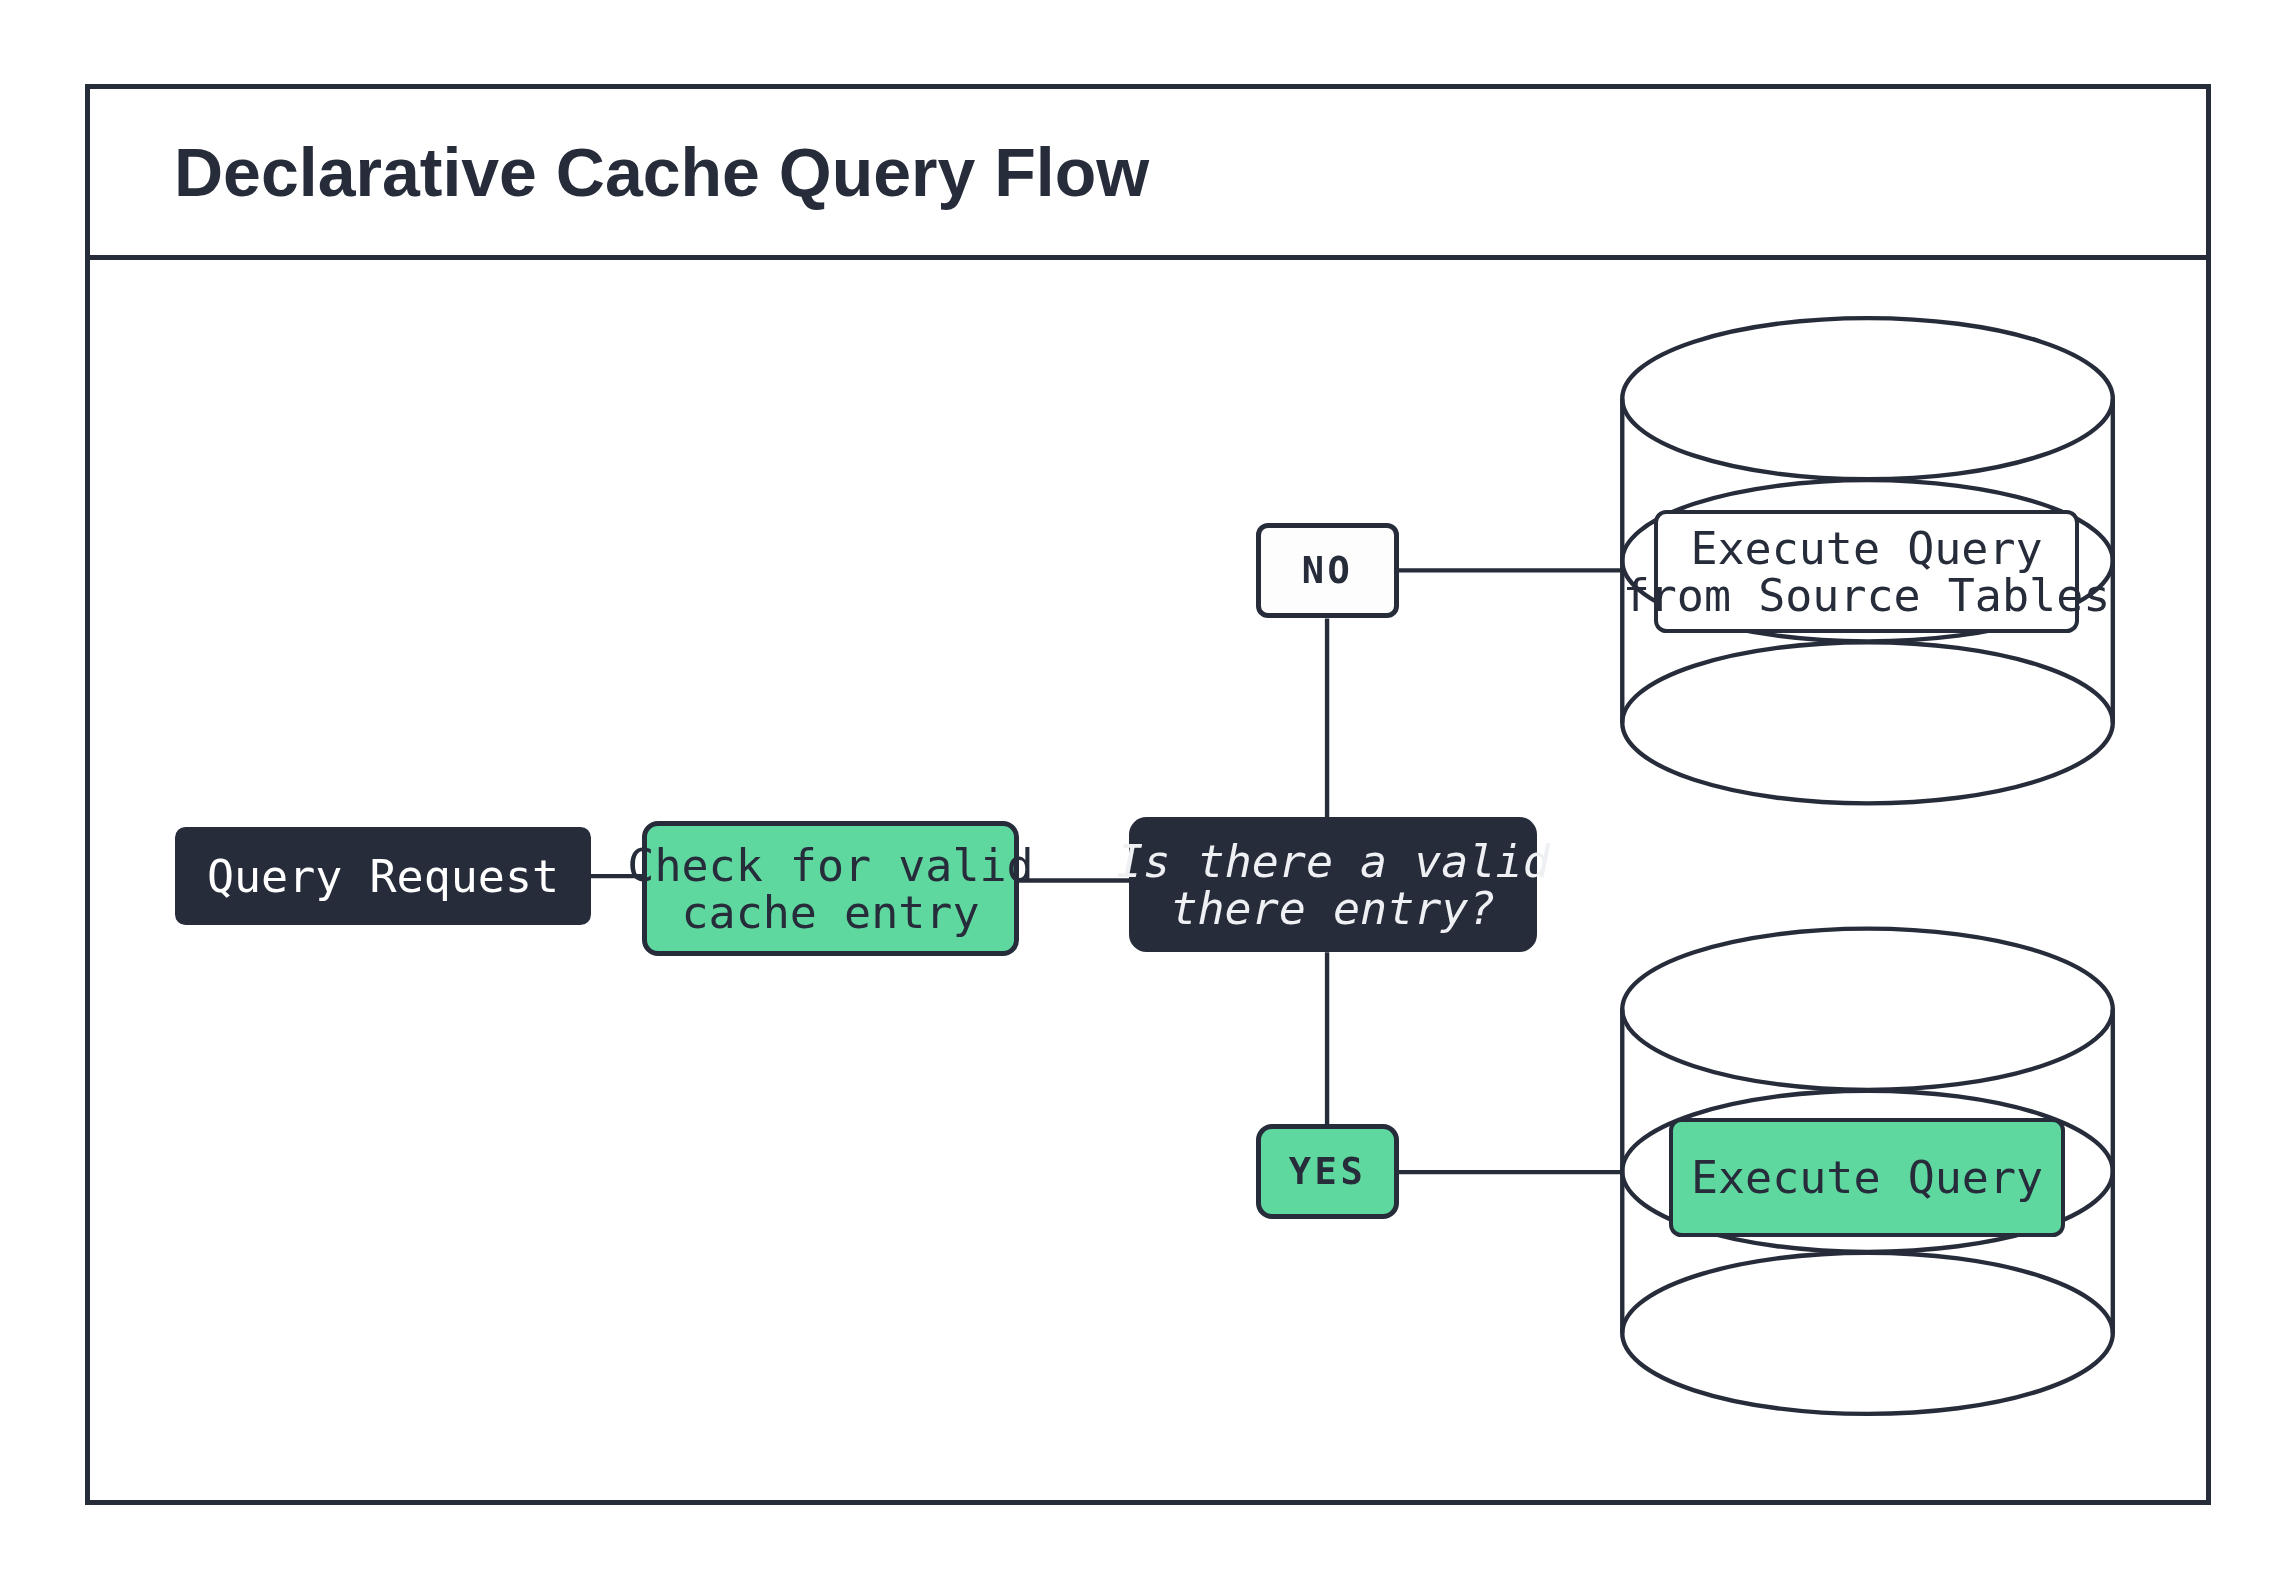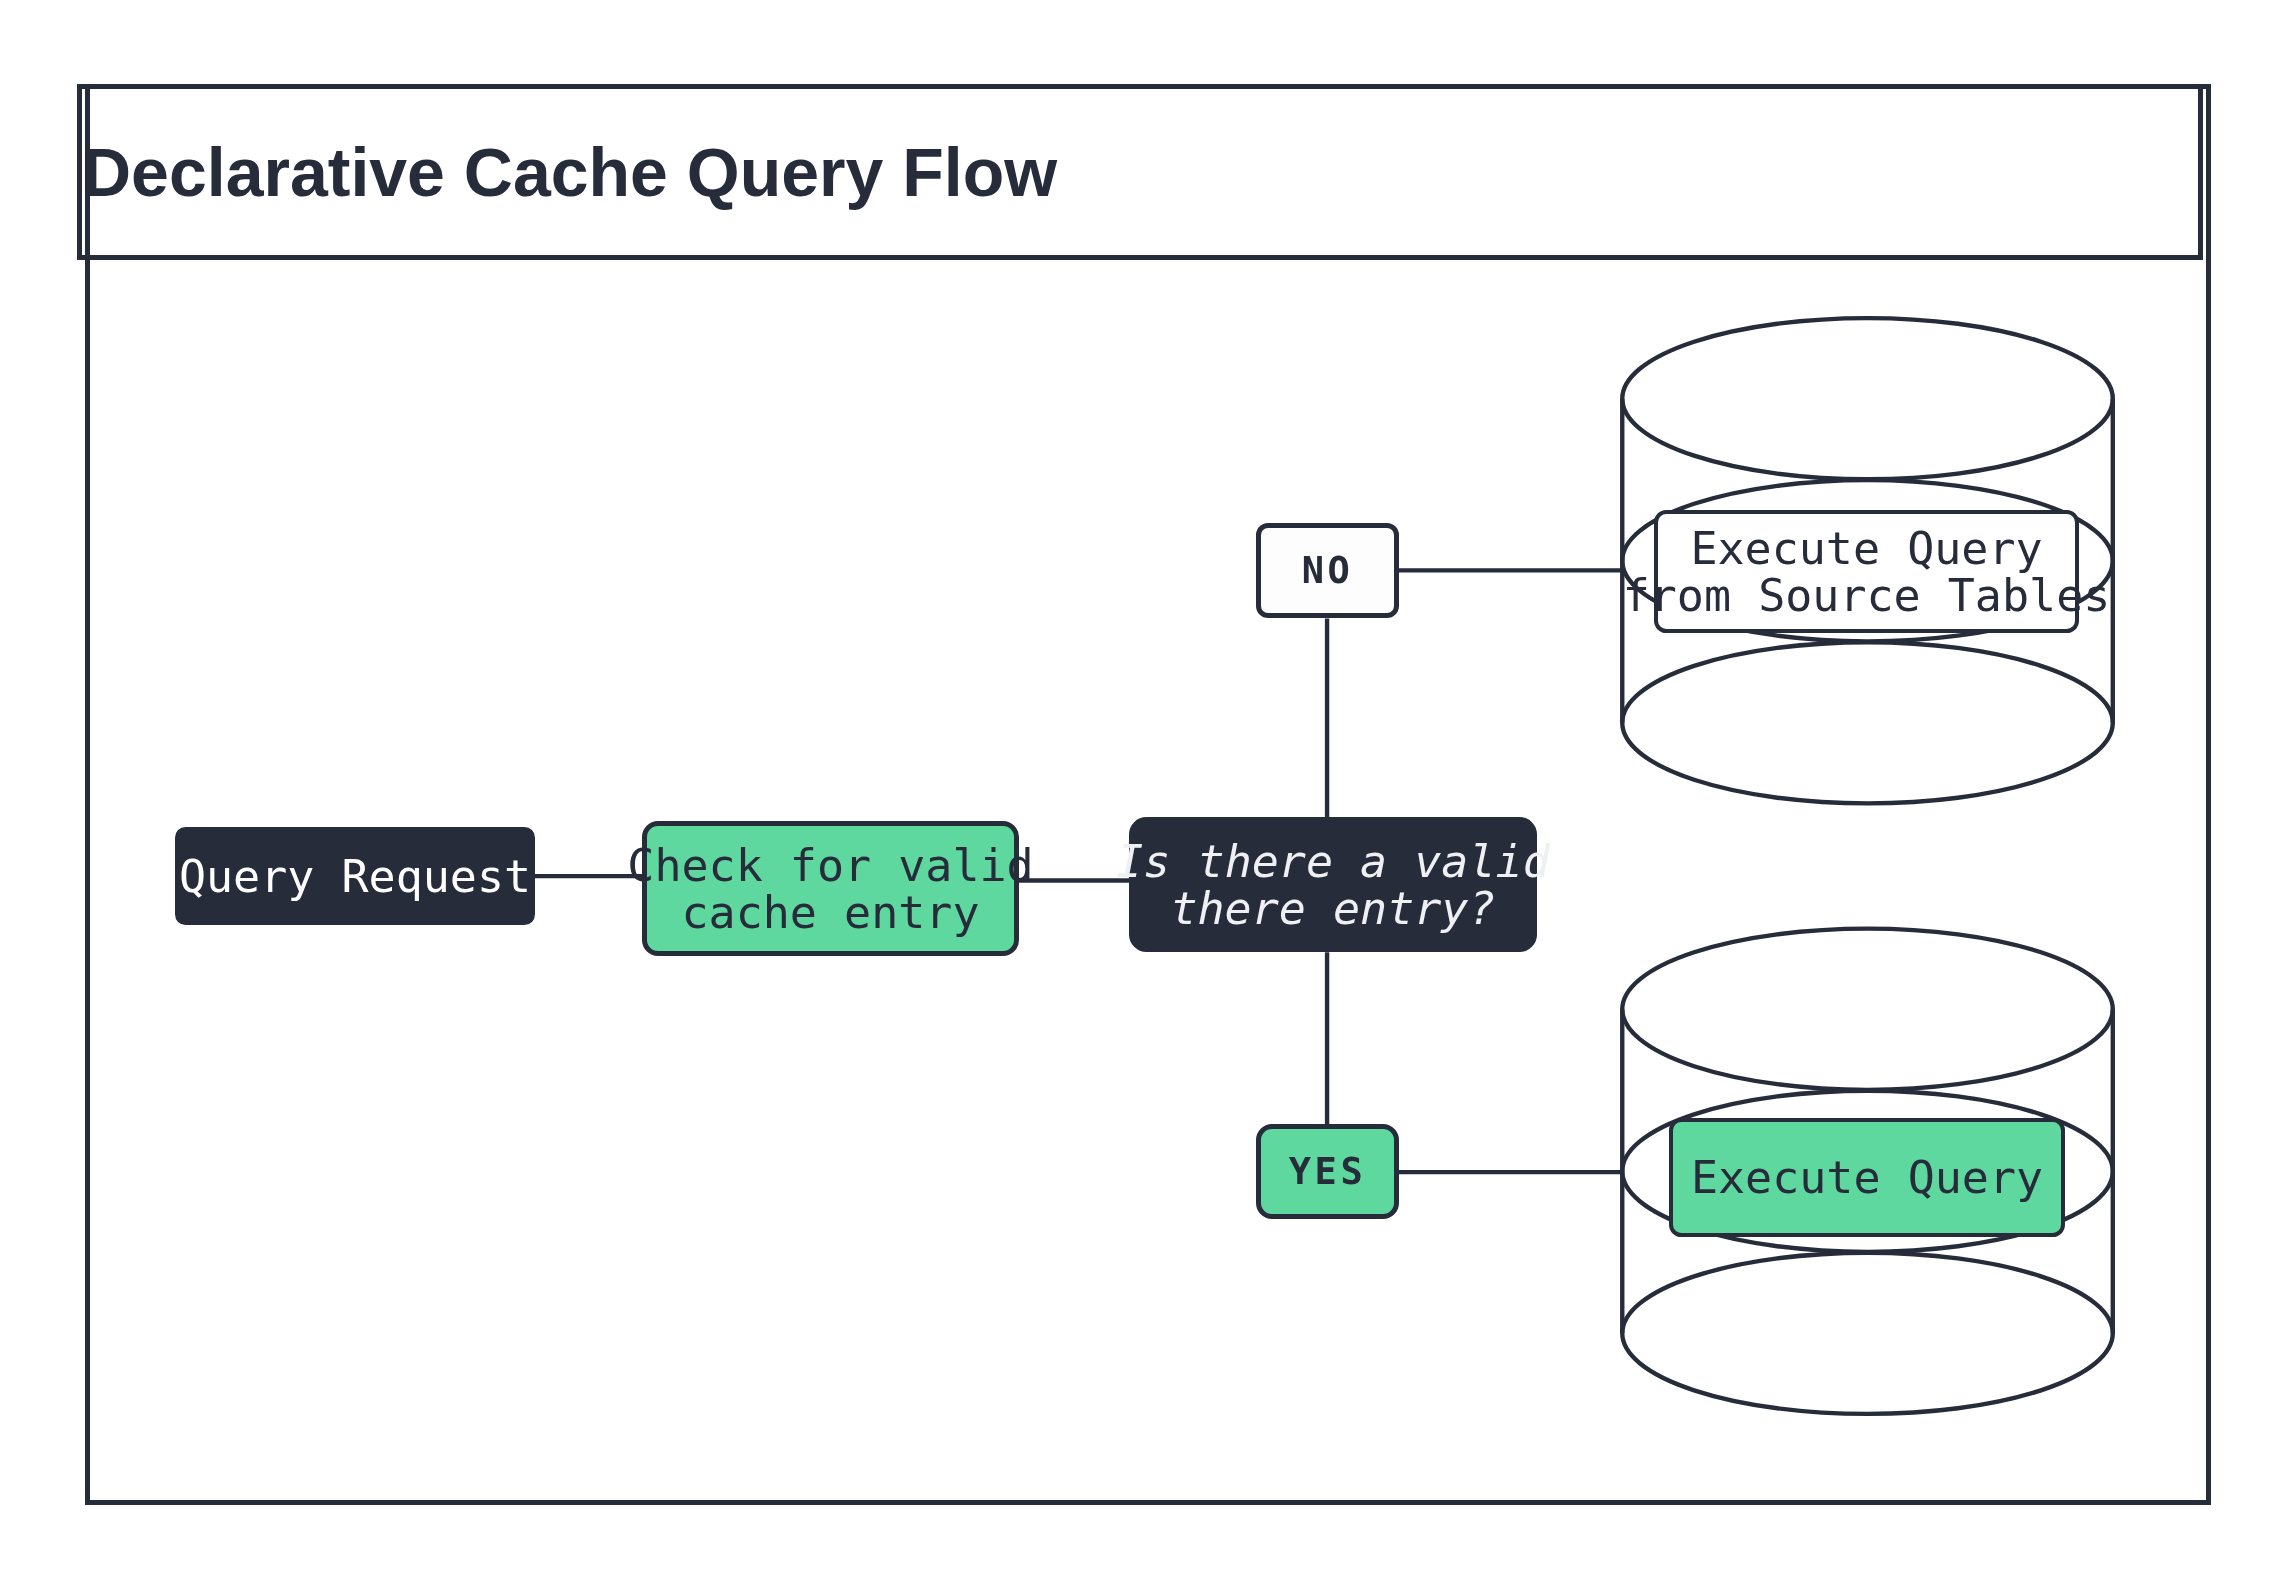--- a/index.html
+++ b/index.html
@@ -23,25 +23,26 @@
   
   .frame {
     position: absolute;
     left: 85px; top: 84px;
     width: 2126px; height: 1421px;
     border: 5.3px solid #272c3b;
     background: #ffffff;
   }
   .header {
     position: absolute;
-    left: 77px; top: 84px;
+    left: 85px; top: 84px;
     width: 2126px; height: 176px;
     border: 5.3px solid #272c3b;
     display: flex;
     align-items: center;
+    padding-left: 84px;
   }
   .title {
     font-family: "Liberation Sans", sans-serif;
     font-weight: 700;
     font-size: 68px;
     letter-spacing: 0px;
     color: #272c3b;
   }
 
   
@@ -83,21 +84,21 @@
     border-radius: 16px;
   }
   .node-outline {
     background: #fdfdfe;
     color: #272c3b;
     border: 5.3px solid #272c3b;
     border-radius: 14px;
   }
 
   
-  .query-request   { left: 175px;  top: 827px;  width: 360px; height: 98px; }
+  .query-request   { left: 175px;  top: 827px;  width: 416px; height: 98px; }
   .check-cache     { left: 642px;  top: 813px;  width: 377px; height: 135px; margin-top: 8px; }
   .decision        { left: 1129px; top: 817px;  width: 408px; height: 135px;
                      border-radius: 17.5px; color: #eef0f3; font-style: italic; }
   .branch-no       { left: 1256px; top: 523px;  width: 143px; height: 95px;
                      font-size: 37px; font-weight: 700; letter-spacing: 3.5px; border-radius: 12px; }
   .branch-yes      { left: 1256px; top: 1124px; width: 143px; height: 95px;
                      font-size: 37px; font-weight: 700; letter-spacing: 3.5px; }
   .source-db-label { left: 1654px; top: 510px;  width: 425px; height: 123px;
                      border-width: 4.4px; border-radius: 12.3px; background: #ffffff; }
   .cache-db-label  { left: 1669px; top: 1118px; width: 396px; height: 119px;

